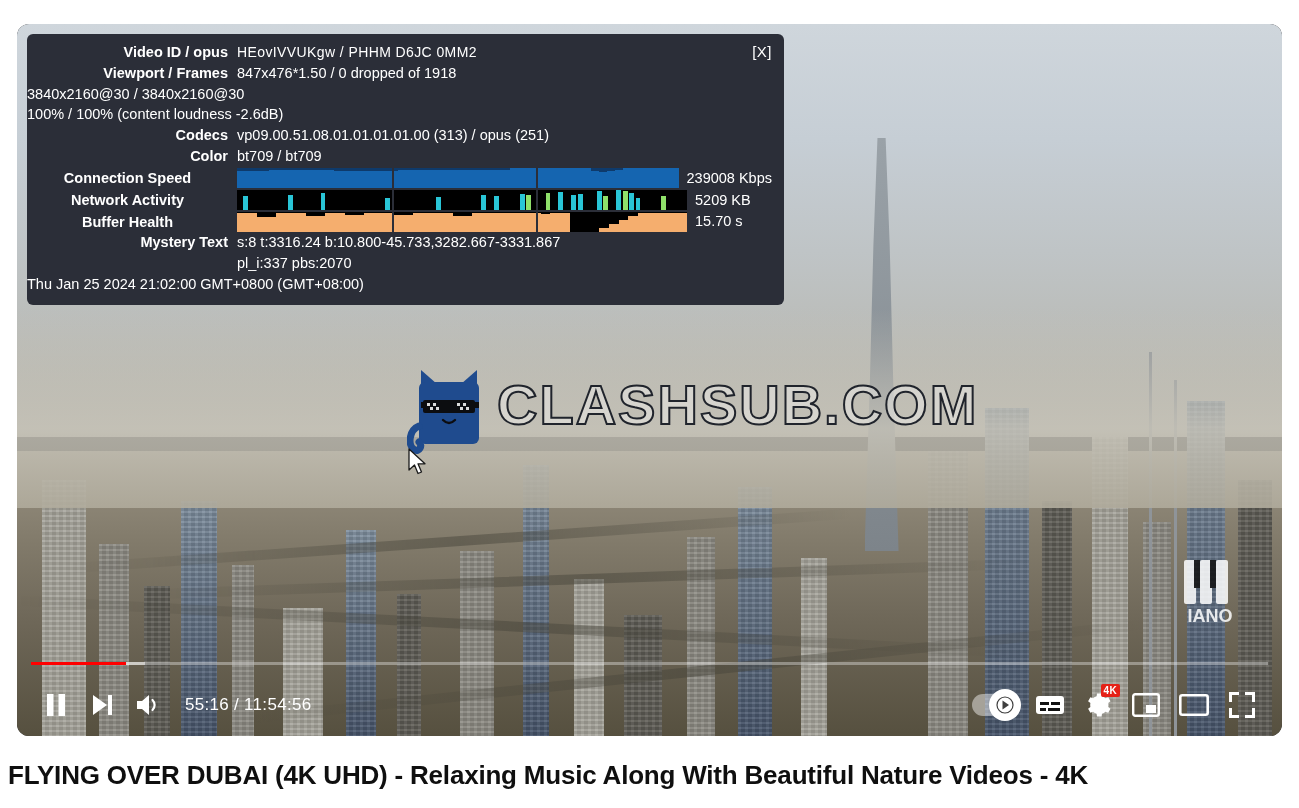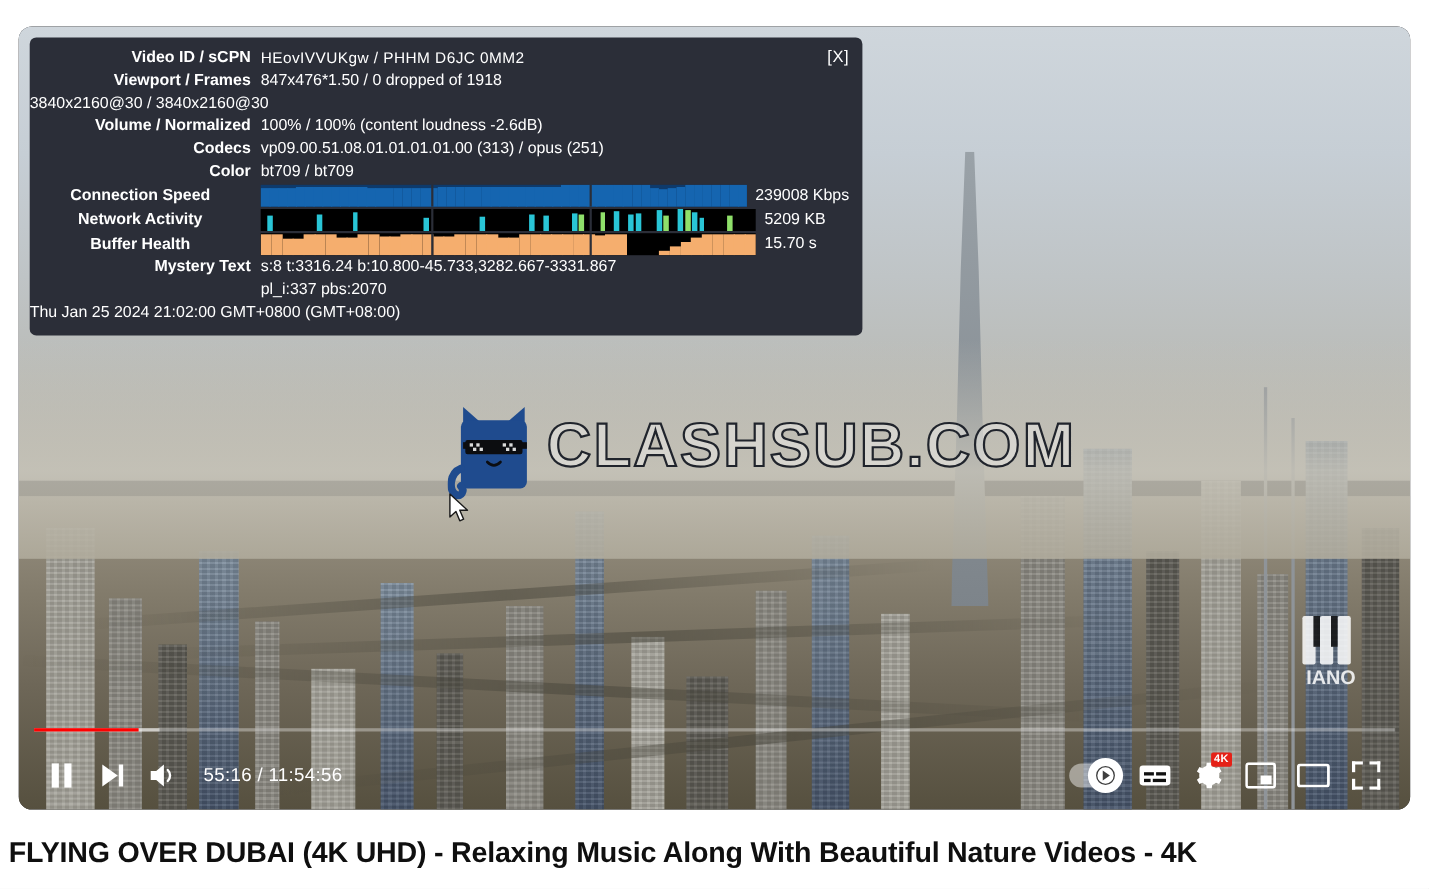--- a/index.html
+++ b/index.html
@@ -217,32 +217,31 @@
         <div class="road" style="left:10%; top:40%; width:70%; transform:rotate(-2deg);"></div>
         <div class="road" style="left:0%;  top:58%; width:80%; transform:rotate(3deg);"></div>
         <div class="road" style="left:18%; top:74%; width:72%; transform:rotate(-6deg);"></div>
       </div>
     </div>
 
     <div class="stats">
       <div class="stats-close">[X]</div>
 
       <div class="srow">
-        <div class="slabel">Video ID / sCPN</div>
+        <div class="slabel">Video ID / opus</div>
         <div class="sval mono">HEovIVVUKgw / PHHM D6JC 0MM2</div>
       </div>
       <div class="srow">
         <div class="slabel">Viewport / Frames</div>
         <div class="sval">847x476*1.50 / 0 dropped of 1918</div>
       </div>
       <div class="srow">
         <div class="sval">3840x2160@30 / 3840x2160@30</div>
       </div>
       <div class="srow">
-        <div class="slabel">Volume / Normalized</div>
         <div class="sval">100% / 100% (content loudness -2.6dB)</div>
       </div>
       <div class="srow">
         <div class="slabel">Codecs</div>
         <div class="sval">vp09.00.51.08.01.01.01.01.00 (313) / opus (251)</div>
       </div>
       <div class="srow">
         <div class="slabel">Color</div>
         <div class="sval">bt709 / bt709</div>
       </div>

